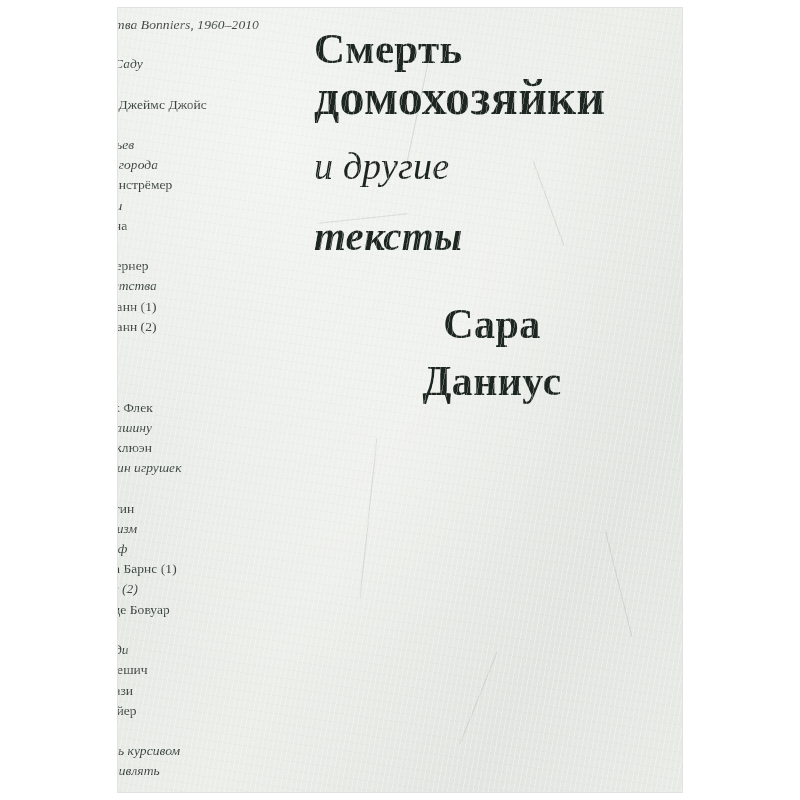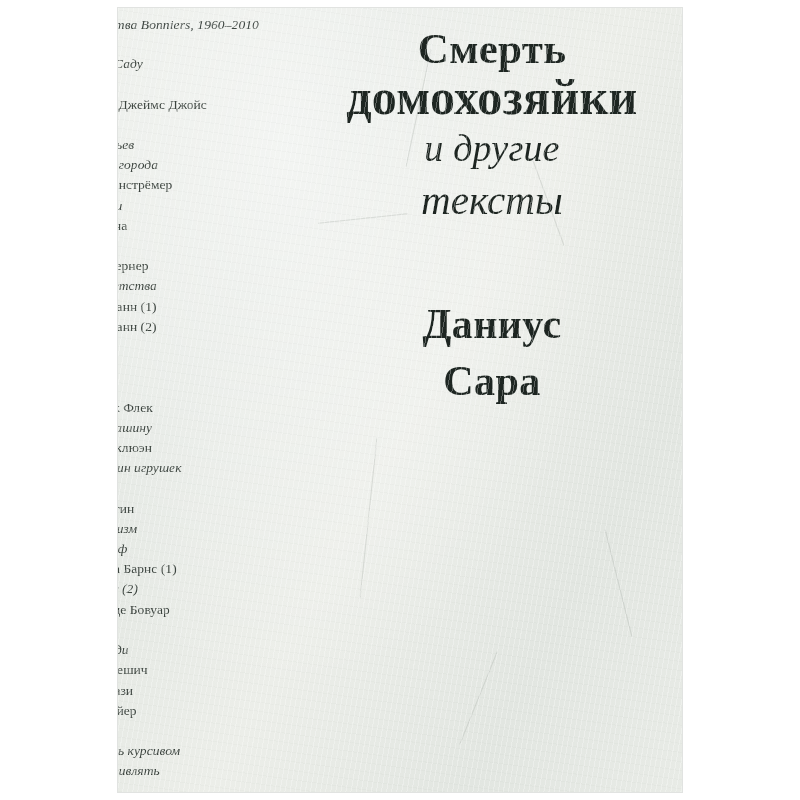--- a/index.html
+++ b/index.html
@@ -79,40 +79,41 @@
     letter-spacing: 0.05px;
   }
   #contents li.it { font-style: italic; }
 
   
   #titleblock {
     position: absolute;
     left: 196px;
     top: 16px;
     width: 356px;
-    text-align: center;
+    text-align: left;
     color: #1d2521;
   }
   .t-line {
     font-weight: bold;
     font-size: 43px;
     line-height: 49px;
     letter-spacing: 0.3px;
   }
   .t-line.small { font-size: 50px; }
   .t-italic {
     font-style: italic;
     font-weight: normal;
     font-size: 38px;
     line-height: 52px;
     letter-spacing: 0.2px;
+    margin-top: 18px;
   }
   .t-italic.b2 {
     font-style: italic;
-    font-weight: normal;
+    font-weight: bold;
     font-size: 41px;
     line-height: 52px;
   }
   #author {
     position: absolute;
     left: 196px;
     top: 288px;
     width: 356px;
     text-align: center;
     color: #1d2521;
@@ -183,18 +184,18 @@
     </div>
 
     <div id="titleblock">
       <div class="t-line">Смерть</div>
       <div class="t-line small">домохозяйки</div>
       <div class="t-italic">и другие</div>
       <div class="t-italic b2">тексты</div>
     </div>
 
     <div id="author">
+      <div class="a-line">Сара</div>
       <div class="a-line">Даниус</div>
-      <div class="a-line">Сара</div>
     </div>
 
   </div>
 </div>
 
 </body></html>

